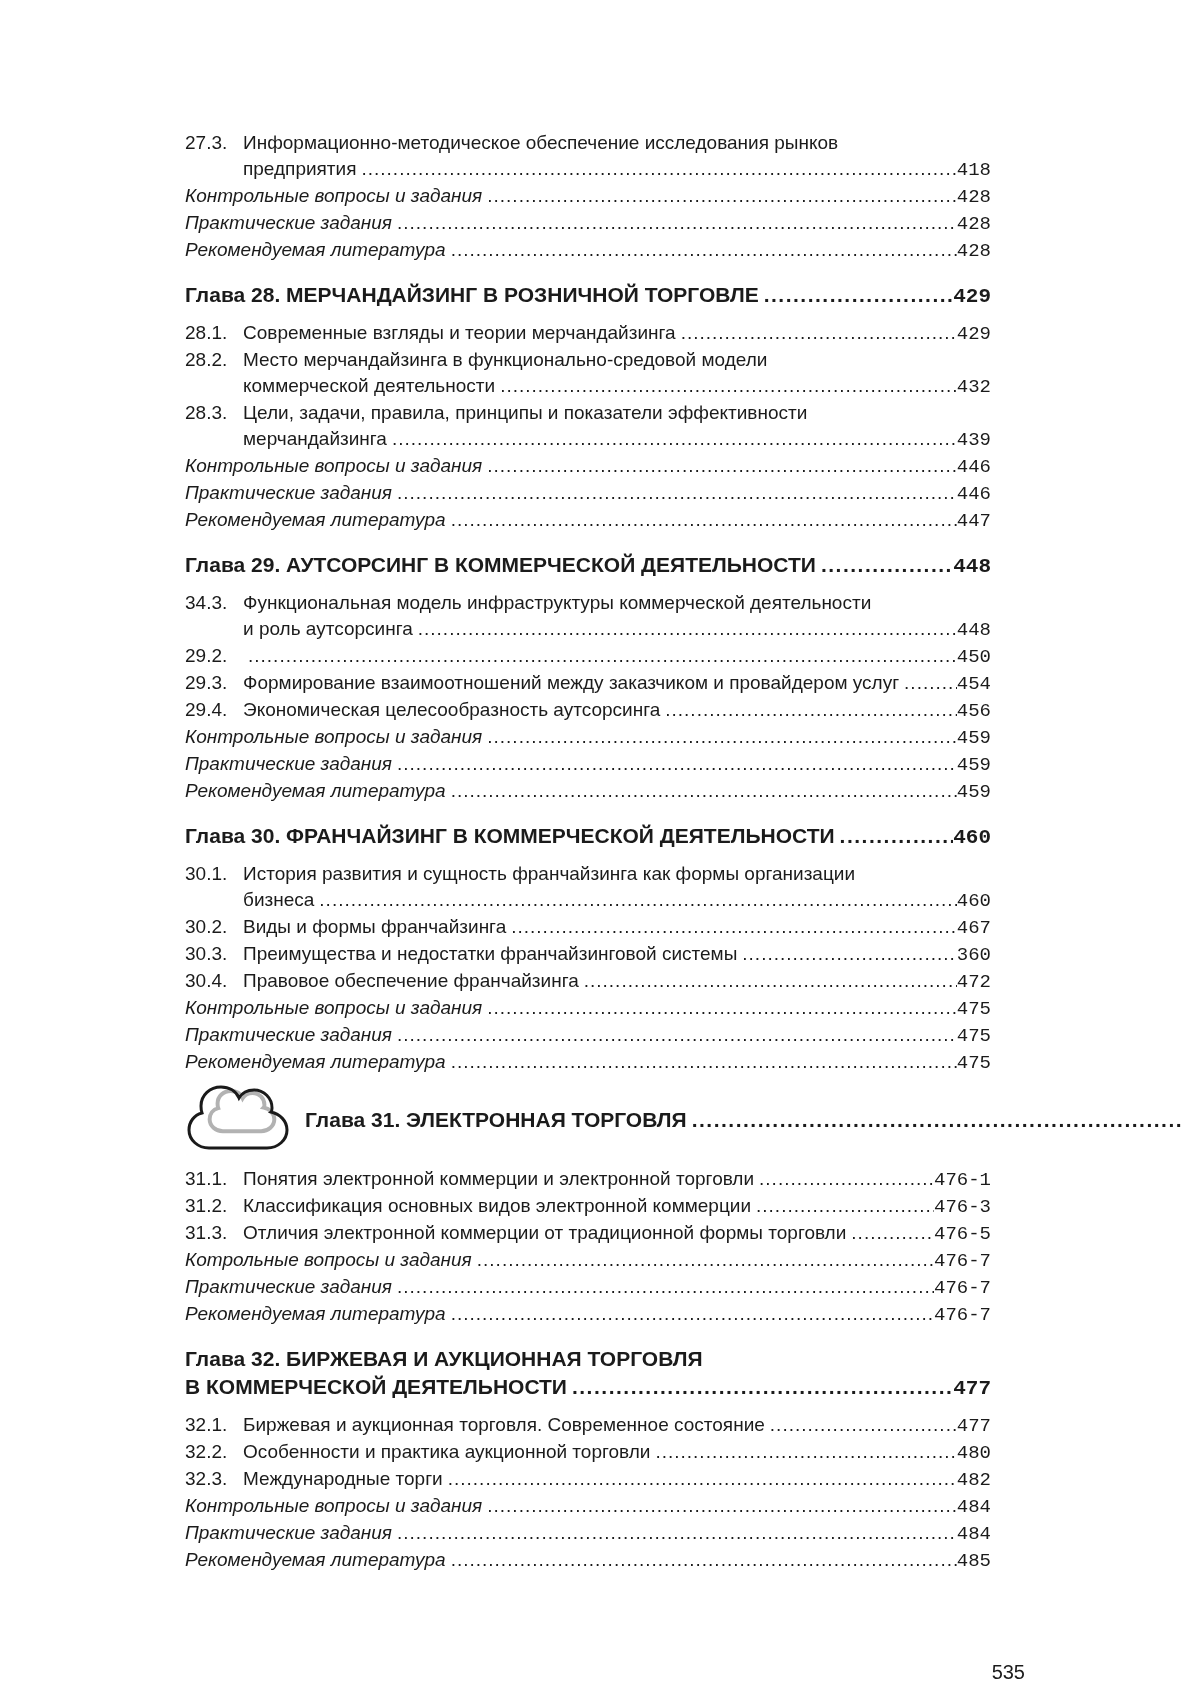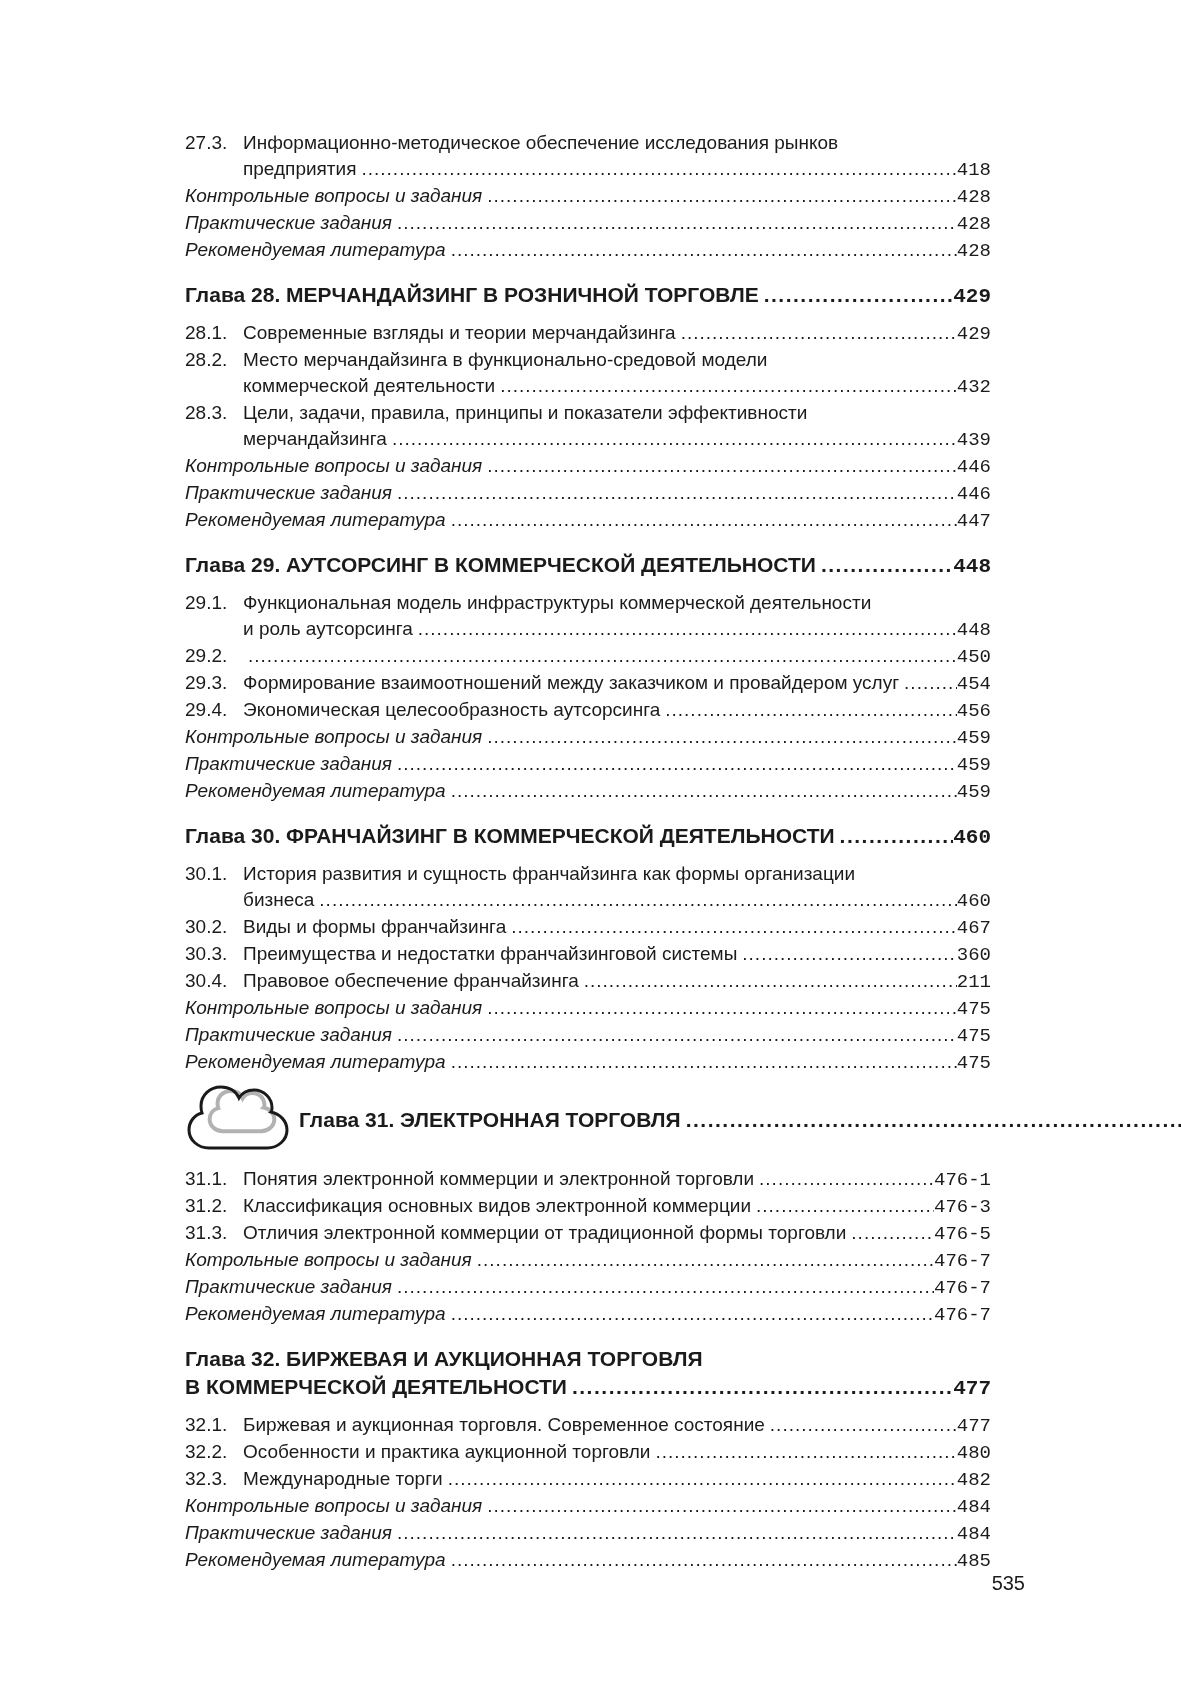--- a/index.html
+++ b/index.html
@@ -15,24 +15,24 @@
   .line{display:flex;align-items:baseline;text-align:center;}
   .txt{white-space:nowrap;}
   .dots{
     flex:1 1 auto;overflow:hidden;white-space:nowrap;
     letter-spacing:1px;padding:0 3px 0 5px;min-width:10px;
     font-style:normal;
   }
   .pg{white-space:nowrap;font-style:normal;font-family:Liberation Mono, monospace;}
   .chapter{font-weight:bold;font-size:21px;line-height:28px;margin:17px 0 9px;}
   .chapter .dots{letter-spacing:1.5px;}
-  .chapter-icon-row{display:flex;align-items:center;gap:8px;margin:8px 0 10px;}
+  .chapter-icon-row{display:flex;align-items:center;gap:14px;margin:8px 0 10px;}
   .chapter-icon-row .chapter{margin:0;flex:1;}
   .cloud-svg{display:block;flex:0 0 auto;}
-  .folio{position:absolute;top:1572px;right:156px;font-size:20px;color:#1b1b1b;}
+  .folio{position:absolute;top:1661px;right:156px;font-size:20px;color:#1b1b1b;}
 </style>
 </head>
 <body>
 
 <div class="toc" id="toc">
     <div class="entry">
       <span class="num">27.3.</span>
       <div class="line">
         <span class="txt">Информационно-методическое обеспечение исследования рынков</span>
       </div>
@@ -122,21 +122,21 @@
       </div>
     </div>
     <div class="chapter">
       <div class="line">
         <span class="txt">Глава 29. АУТСОРСИНГ В КОММЕРЧЕСКОЙ ДЕЯТЕЛЬНОСТИ</span>
         <span class="dots">....................................................................................................................................................................................</span>
         <span class="pg">448</span>
       </div>
     </div>
     <div class="entry">
-      <span class="num">29.1.</span>
+      <span class="num">34.3.</span>
       <div class="line">
         <span class="txt">Функциональная модель инфраструктуры коммерческой деятельности</span>
       </div>
       <div class="line">
         <span class="txt">и роль аутсорсинга</span>
         <span class="dots">....................................................................................................................................................................................</span>
         <span class="pg">448</span>
       </div>
     </div>
     <div class="entry">
@@ -215,21 +215,21 @@
         <span class="txt">Преимущества и недостатки франчайзинговой системы</span>
         <span class="dots">....................................................................................................................................................................................</span>
         <span class="pg">360</span>
       </div>
     </div>
     <div class="entry">
       <span class="num">30.4.</span>
       <div class="line">
         <span class="txt">Правовое обеспечение франчайзинга</span>
         <span class="dots">....................................................................................................................................................................................</span>
-        <span class="pg">211</span>
+        <span class="pg">472</span>
       </div>
     </div>
     <div class="entry plain">
       <div class="line">
         <span class="txt">Контрольные вопросы и задания</span>
         <span class="dots">....................................................................................................................................................................................</span>
         <span class="pg">475</span>
       </div>
     </div>
     <div class="entry plain">

